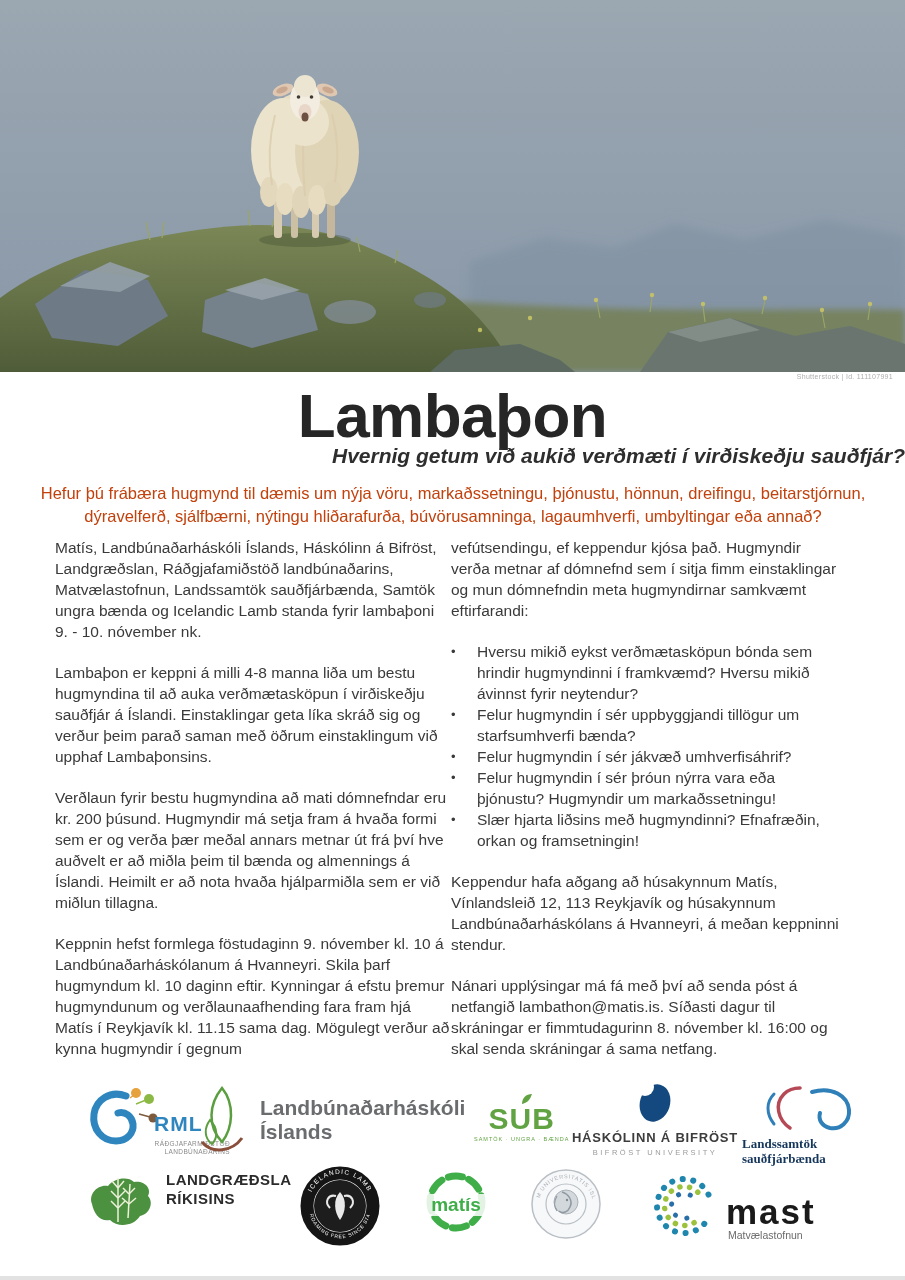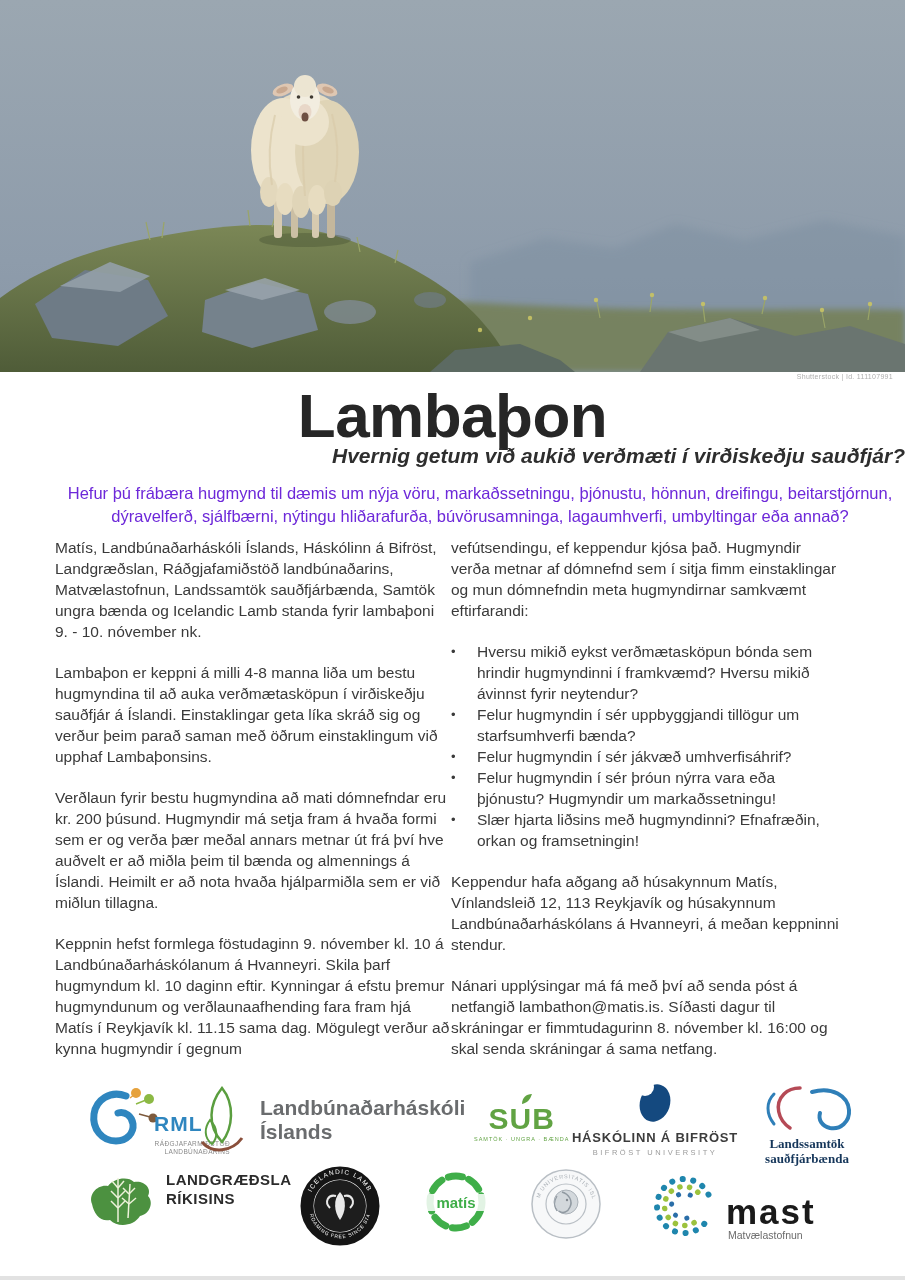--- a/index.html
+++ b/index.html
@@ -9,21 +9,21 @@
 
   .hero { position:absolute; top:0; left:0; width:905px; height:372px; display:block; }
 
   .credit { position:absolute; top:373px; right:12px; font-size:7px; color:#aeaeae; letter-spacing:.3px; }
 
   .title { position:absolute; top:380px; left:0; width:100%; text-align:center;
            font-size:62px; font-weight:bold; color:#262626; letter-spacing:-.5px; }
   .subtitle { position:absolute; top:444px; left:0; width:100%; text-align:right;
               font-size:21px; font-style:italic; font-weight:600; color:#2e2e2e; }
   .intro { position:absolute; top:482px; left:38px; width:830px; text-align:center;
-           font-size:16.5px; line-height:23px; color:#6d28d9;margin-left:27px; }
+           font-size:16.5px; line-height:23px; color:#c2410c; }
 
   .cols { position:absolute; top:537px; left:55px; width:806px; display:flex; 
           font-size:15.5px; line-height:21px; color:#3a3a3a; }
   .col-left  { width:396px; }
   .col-right { width:388px; }
   .cols p { margin-bottom:20px; }
   ul.criteria { list-style:none; margin-bottom:20px; }
   ul.criteria li { display:flex; }
   ul.criteria .dot { width:26px; flex:0 0 26px; font-size:13px; color:#3a3a3a; }
   ul.criteria .btxt { flex:1; }
@@ -39,29 +39,29 @@
   .lbhi { display:flex; align-items:center; gap:12px; }
   .lbhi-name { font-size:21px; font-weight:600; color:#6a6c6e; line-height:24px; }
   
   .sub-abbr { font-size:30px; font-weight:bold; color:#61a343; letter-spacing:1px; line-height:30px; }
   .sub-cap { font-size:5.5px; color:#61a343; letter-spacing:1px; margin-top:2px; }
   
   .bifrost { width:180px; text-align:center; }
   .bifrost-name { font-size:13px; color:#3c3c3c; letter-spacing:.8px; margin-top:4px; font-weight:600; }
   .bifrost-sub { font-size:7.5px; color:#9b9b9b; letter-spacing:2.5px; margin-top:3px; }
   
-  .ls { width:130px; text-align:center; }
+  .ls { width:130px; text-align:left; }
   .ls-name { font-family:"Liberation Serif", serif; font-size:13px; font-weight:bold; color:#15365a; line-height:15px; margin-top:2px; }
   
   .lgr { display:flex; align-items:flex-start; gap:10px; }
   .lgr-name { font-size:15px; font-weight:bold; color:#2b2b2b; letter-spacing:.5px; line-height:19px; }
   
   .matis-wrap { position:relative; width:64px; height:64px; }
   .matis-name { position:absolute; top:24px; left:0; width:100%; text-align:center;
-                font-size:15px; font-weight:bold; color:#3fae49; background:rgba(255,255,255,.85); }
+                font-size:19px; font-weight:bold; color:#3fae49; background:rgba(255,255,255,.85); }
   
   .mast { display:flex; align-items:center; gap:6px; }
   .mast-textcol { display:flex; flex-direction:column;margin-top:24px; }
   .mast-name { font-size:35px; font-weight:bold; color:#1a1a1a; letter-spacing:2px; line-height:33px; }
   .mast-cap { font-size:10.5px; color:#6b6b6b; margin-top:1px; padding-left:2px; }
 
   .bottom-edge { position:absolute; bottom:0; left:0; width:100%; height:4px; background:#e2e2e2; }
 </style>
 </head>
 <body>

